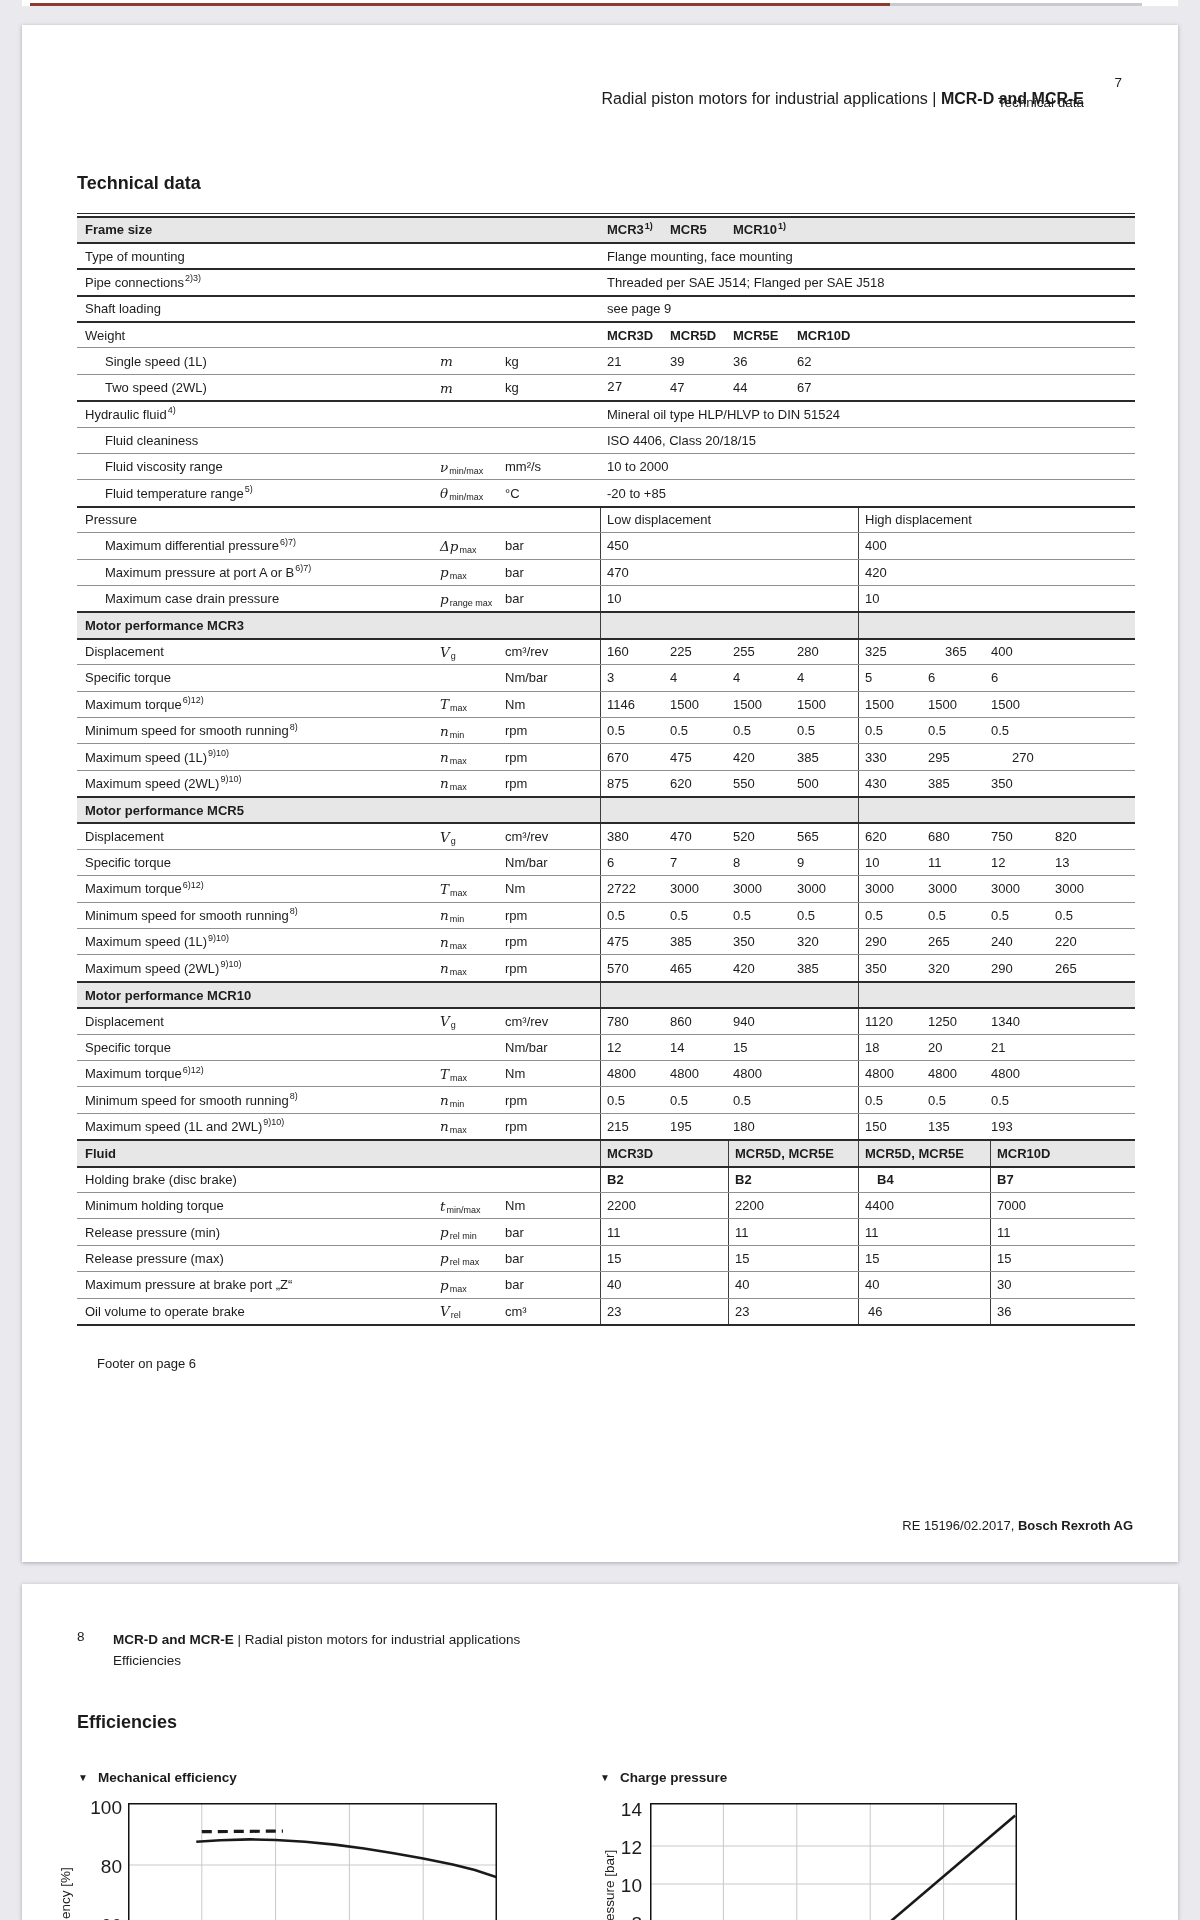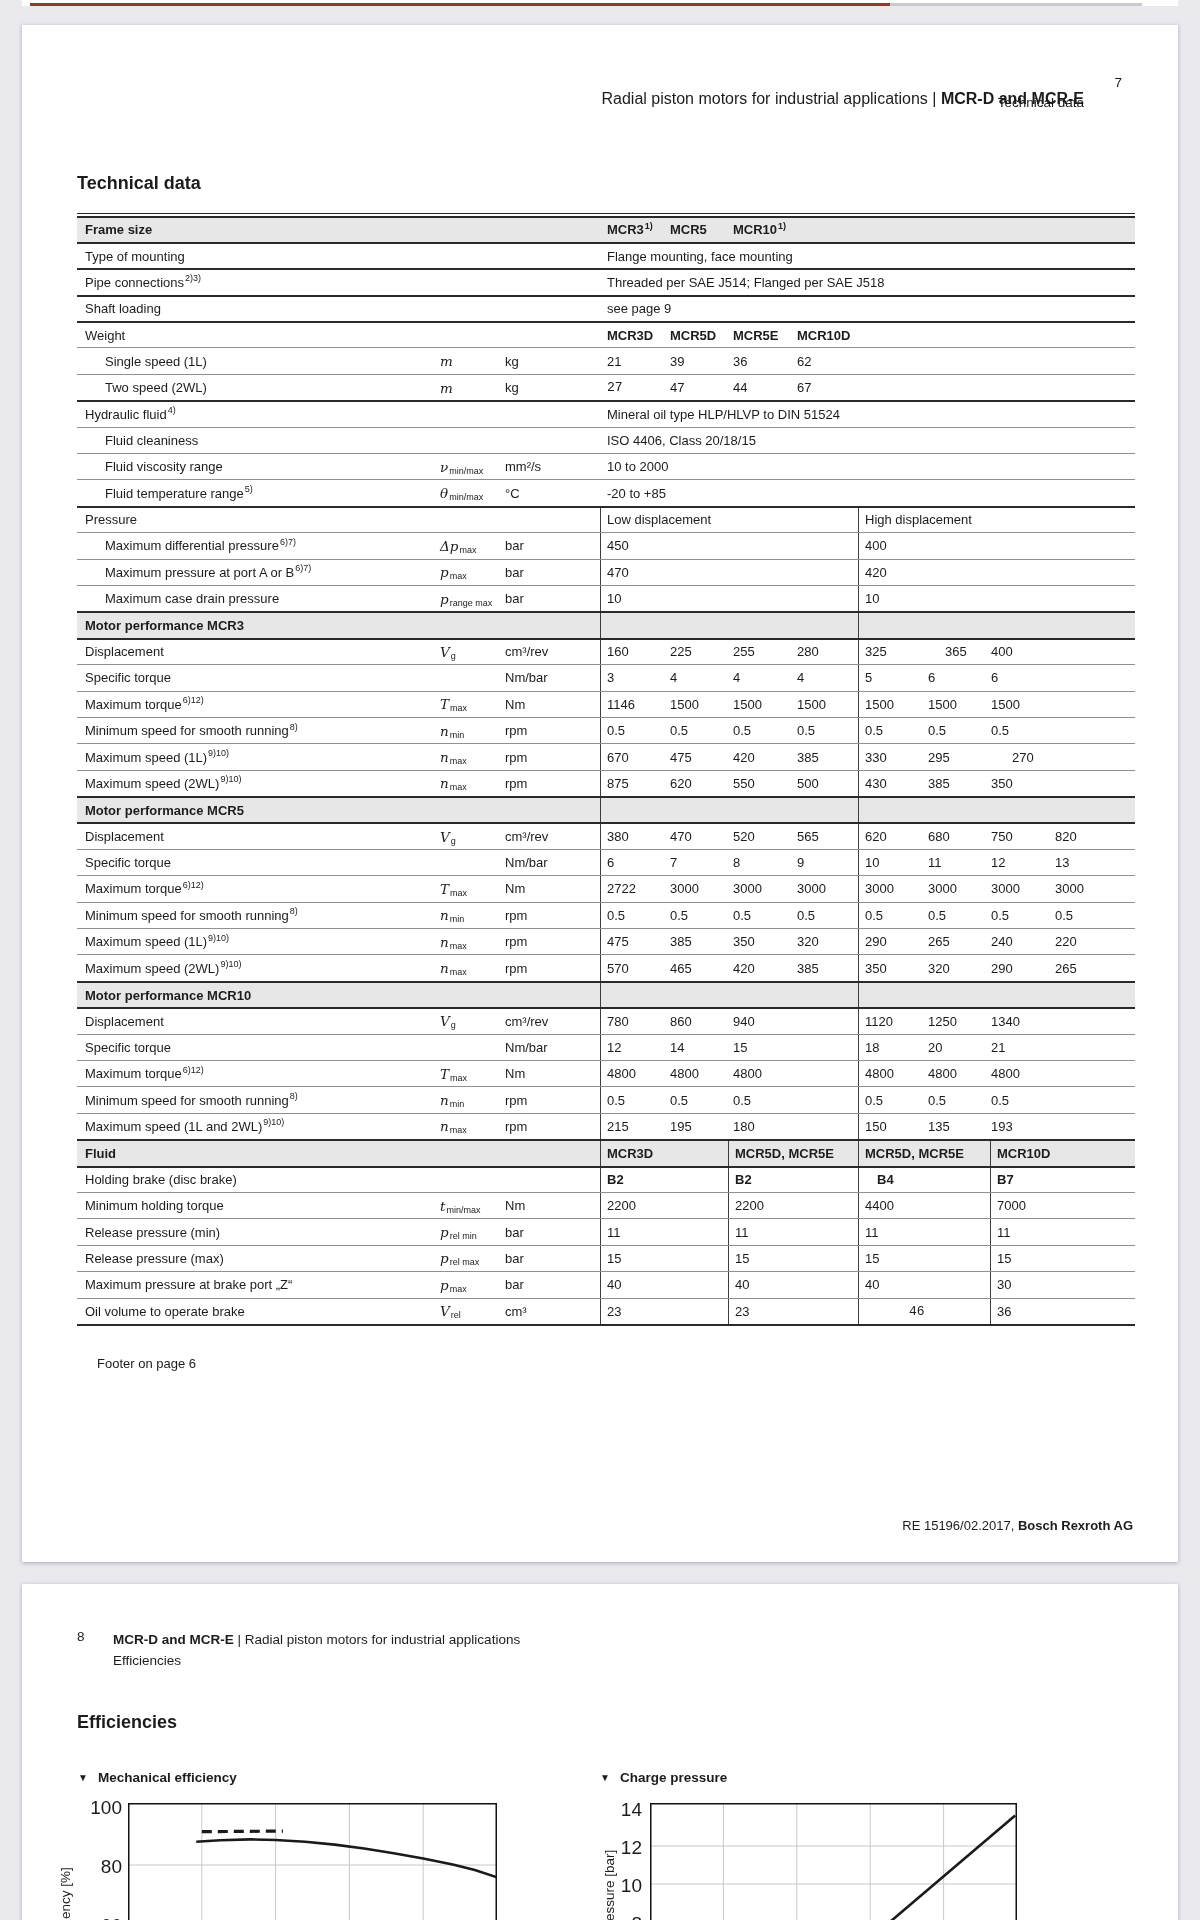--- a/index.html
+++ b/index.html
@@ -1021,21 +1021,21 @@
             <span>V</span>
             <span class="ssub">rel</span>
           </span>
           <span class="cell" style="left: 428px;">cm³</span>
           <span class="cell" style="left: 530px;">
             <span>23</span>
           </span>
           <span class="cell" style="left: 658px;">
             <span>23</span>
           </span>
-          <span class="cell" style="left: 832px; font-family: Liberation Mono, monospace;">
+          <span class="cell" style="left: 791px;">
             <span>46</span>
           </span>
           <span class="cell" style="left: 920px;">
             <span>36</span>
           </span>
         </div>
       </div>
 
     <div class="footnote">Footer on page 6</div>
     <div class="docref"><span>RE 15196/02.2017, </span><b>Bosch Rexroth AG</b></div>

